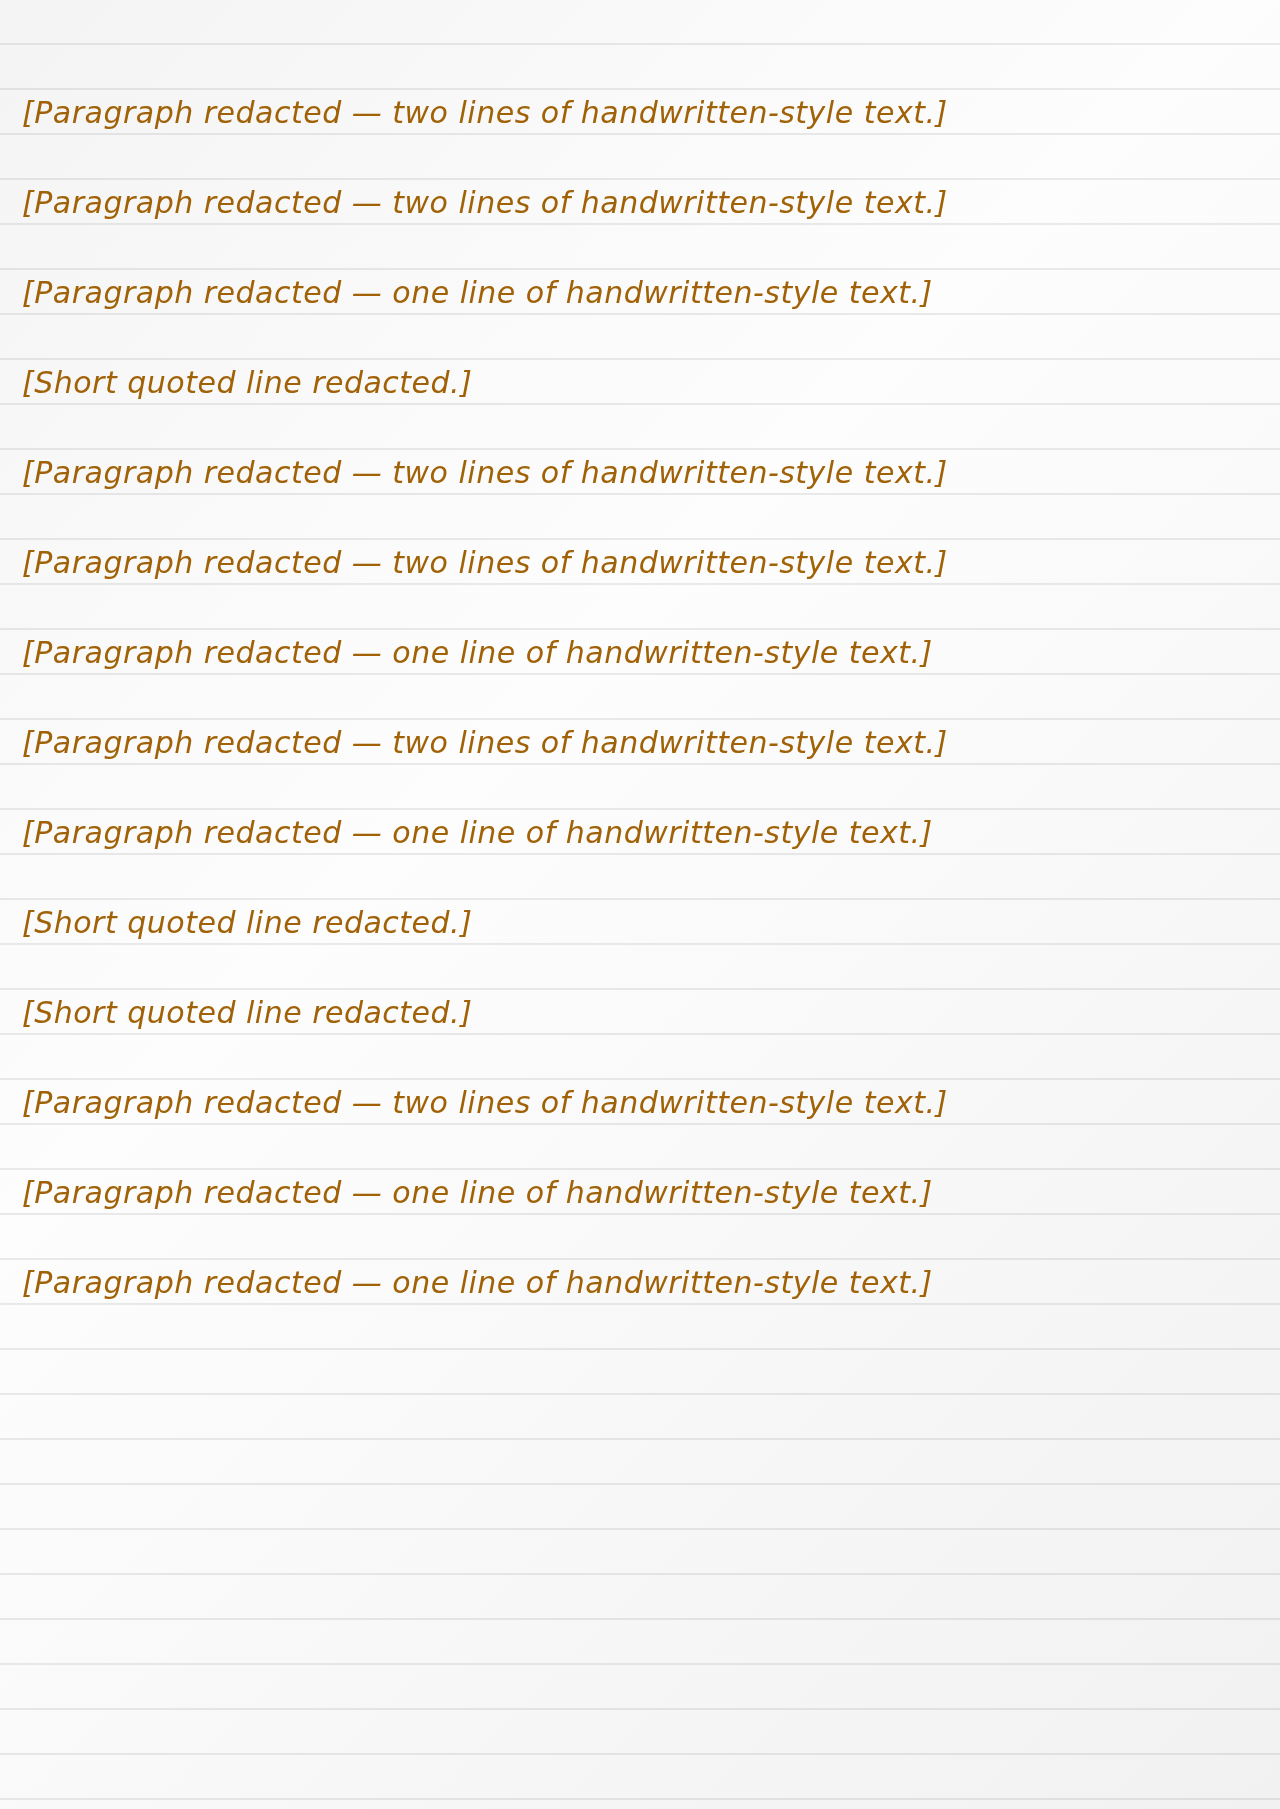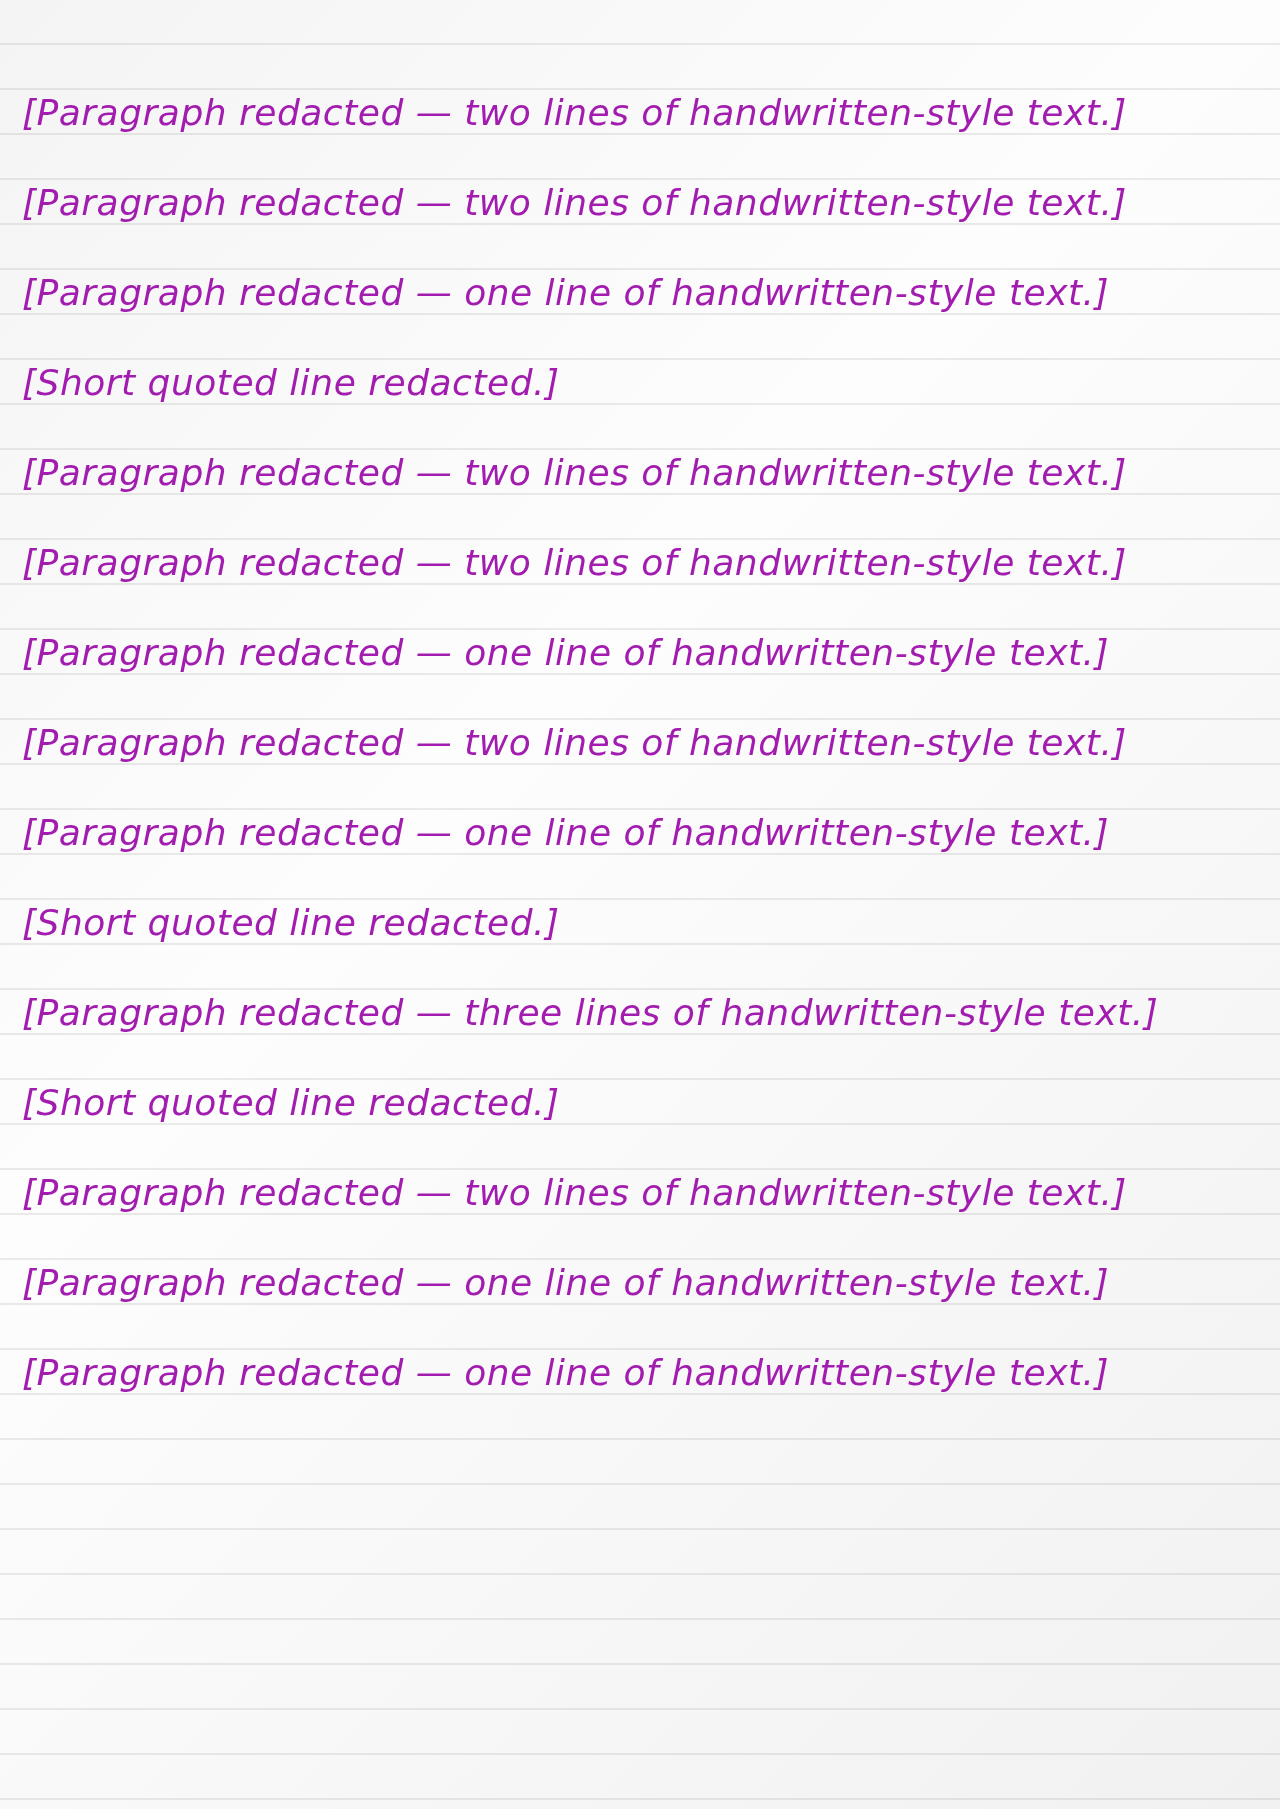--- a/index.html
+++ b/index.html
@@ -12,38 +12,37 @@
   .ruled-lines {
     position: absolute; inset: 0;
     background: repeating-linear-gradient(
       to bottom,
       transparent 0px, transparent 43px,
       rgba(0,0,0,0.08) 43px, rgba(0,0,0,0.08) 45px
     );
   }
   .page { position: absolute; top: 90px; left: 22px; right: 22px; }
   .para {
-    font-size: 36px; line-height: 45px; color: #a21caf;
+    font-size: 30px; line-height: 45px; color: #a16207;
     margin: 0 0 45px 0; font-style: italic; letter-spacing: 0.5px;
   }
 </style>
 </head>
 <body>
 
 <div class="ruled-lines"></div>
 
 <div class="page" id="page">
     <p class="para">[Paragraph redacted — two lines of handwritten-style text.]</p>
     <p class="para">[Paragraph redacted — two lines of handwritten-style text.]</p>
     <p class="para">[Paragraph redacted — one line of handwritten-style text.]</p>
     <p class="para">[Short quoted line redacted.]</p>
     <p class="para">[Paragraph redacted — two lines of handwritten-style text.]</p>
     <p class="para">[Paragraph redacted — two lines of handwritten-style text.]</p>
     <p class="para">[Paragraph redacted — one line of handwritten-style text.]</p>
     <p class="para">[Paragraph redacted — two lines of handwritten-style text.]</p>
     <p class="para">[Paragraph redacted — one line of handwritten-style text.]</p>
     <p class="para">[Short quoted line redacted.]</p>
-    <p class="para">[Paragraph redacted — three lines of handwritten-style text.]</p>
     <p class="para">[Short quoted line redacted.]</p>
     <p class="para">[Paragraph redacted — two lines of handwritten-style text.]</p>
     <p class="para">[Paragraph redacted — one line of handwritten-style text.]</p>
     <p class="para">[Paragraph redacted — one line of handwritten-style text.]</p>
   </div>
 
 </body></html>

